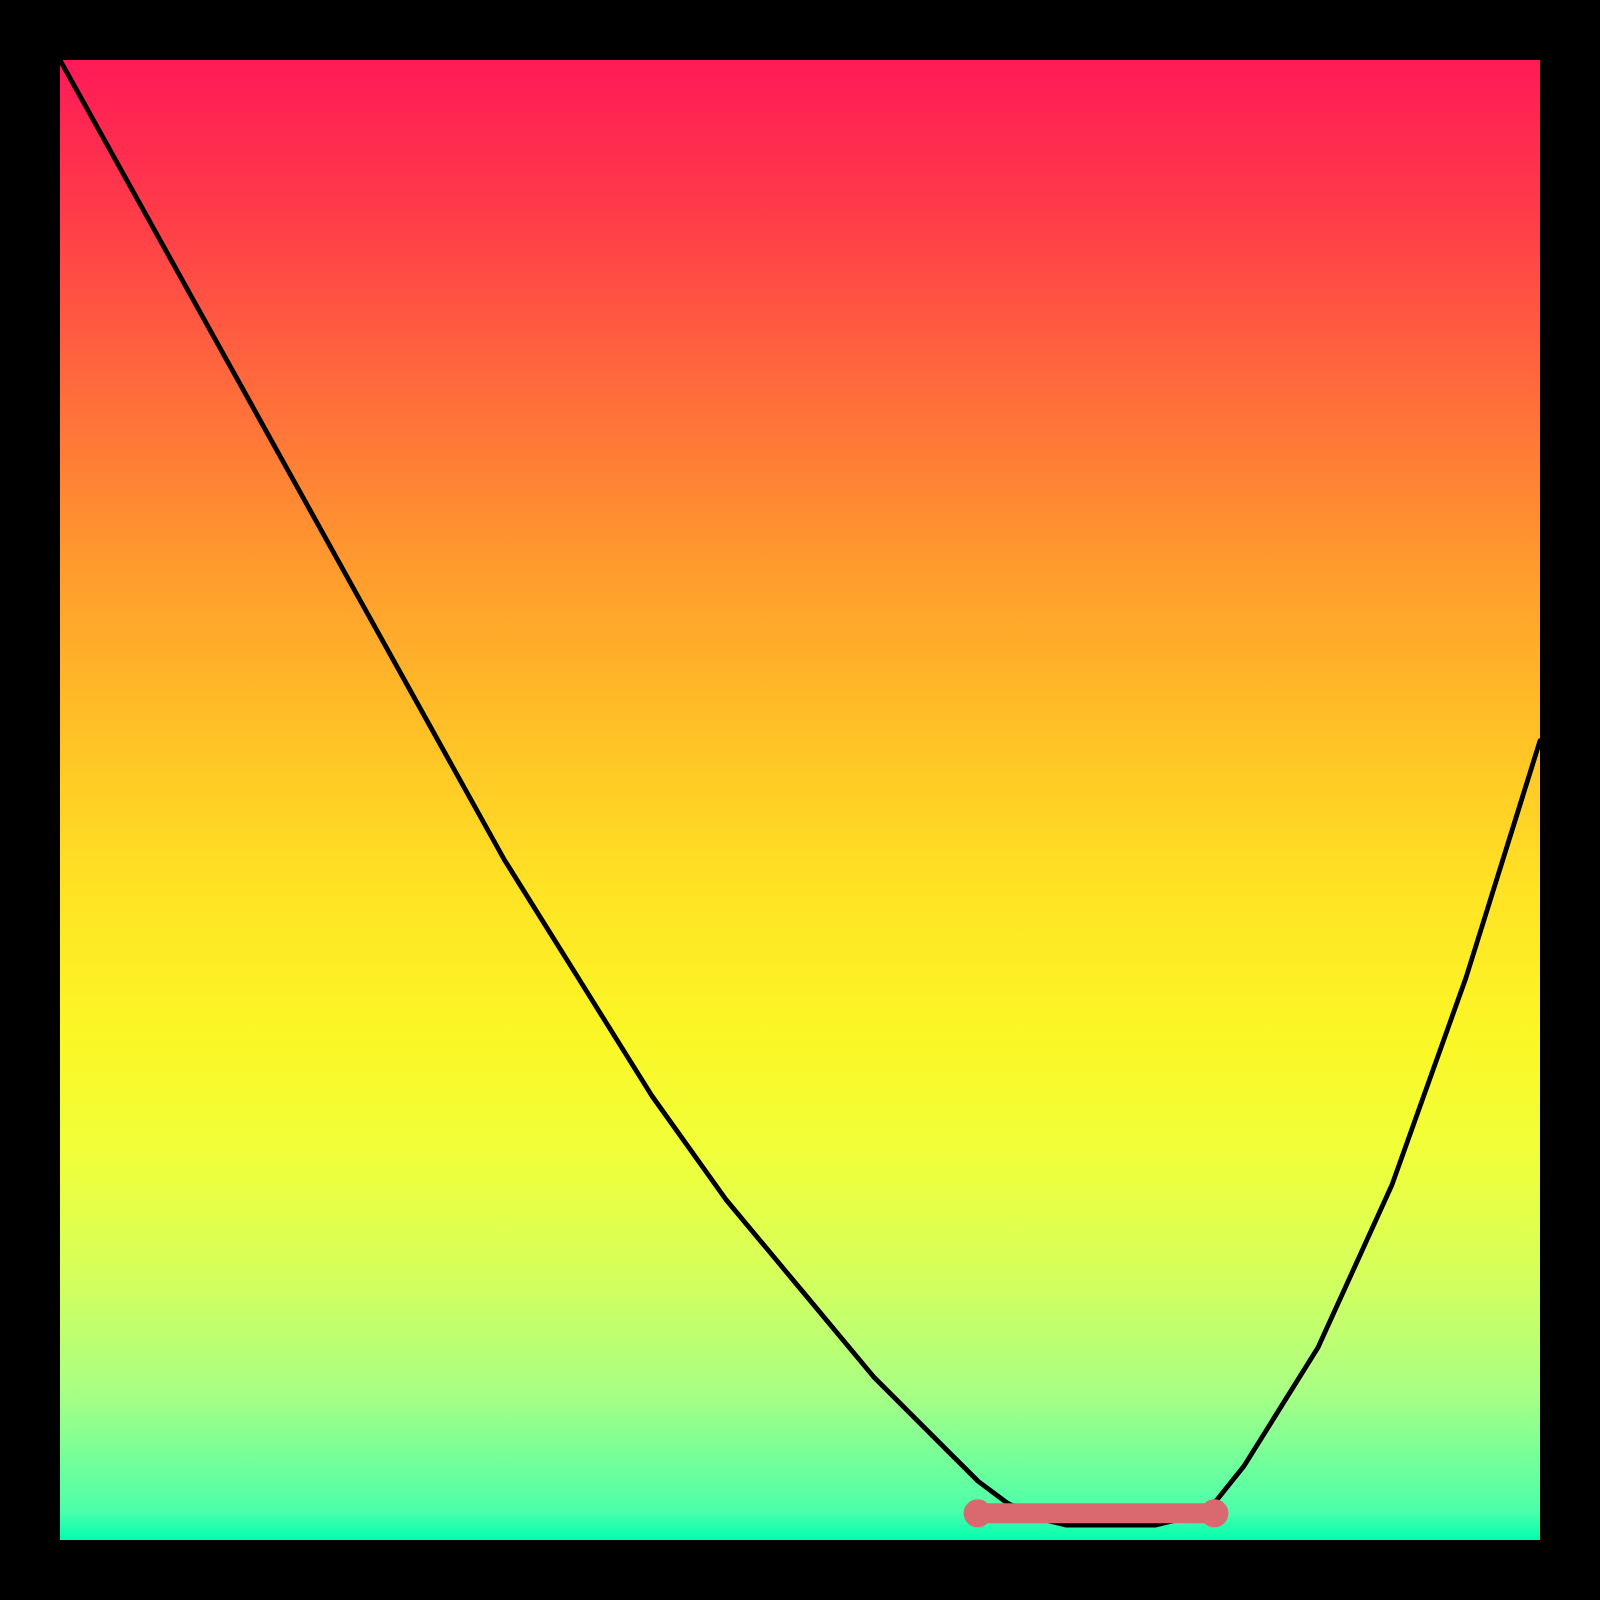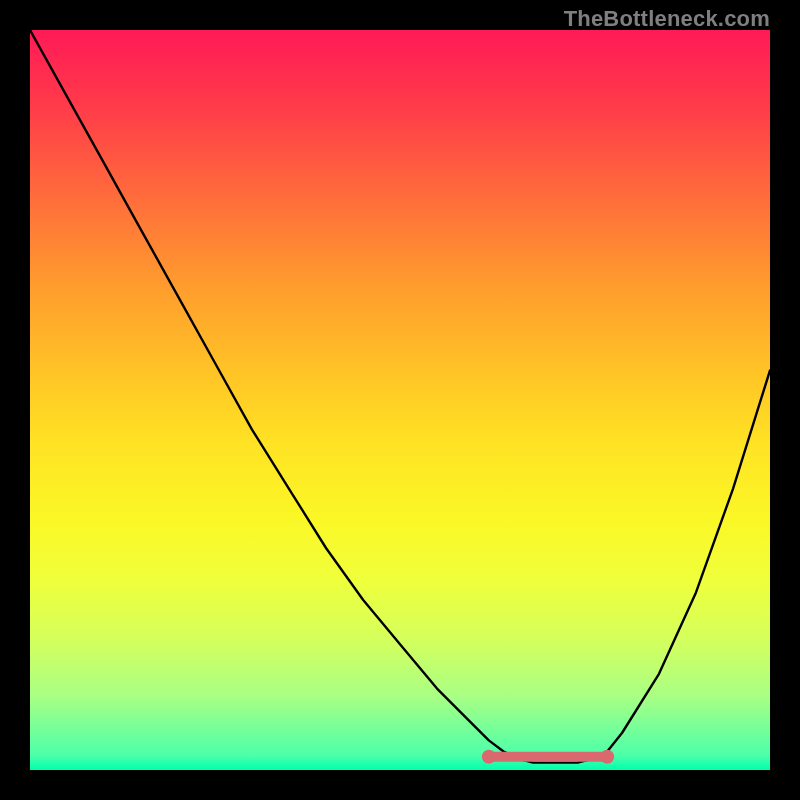--- a/index.html
+++ b/index.html
@@ -45,21 +45,20 @@
     font-size: 22px;
     font-weight: 600;
     color: #7f7f7f;
     letter-spacing: 0.2px;
   }
 </style>
 </head>
 <body>
 
 <div class="frame">
-  <div class="watermark">TheBottleneck.com</div>
   <div class="plot">
     <svg class="curve" viewBox="0 0 740 740" preserveAspectRatio="none">
       <g>
         <path fill="none" stroke="#000000" stroke-width="2.4" stroke-linecap="round" stroke-linejoin="round" d="M0.00 0.00 L37.00 66.60 L74.00 133.20 L111.00 199.80 L148.00 266.40 L185.00 333.00 L222.00 399.60 L259.00 458.80 L296.00 518.00 L333.00 569.80 L370.00 614.20 L407.00 658.60 L444.00 695.60 L458.80 710.40 L473.60 721.50 L488.40 728.90 L503.20 732.60 L518.00 732.60 L532.80 732.60 L547.60 732.60 L562.40 728.90 L577.20 721.50 L592.00 703.00 L629.00 643.80 L666.00 562.40 L703.00 458.80 L740.00 340.40"></path>
         <path fill="none" stroke="#d9696f" stroke-width="10" stroke-linecap="round" d="M 458.80 726.68 L 577.20 726.68"></path>
         <circle r="7" fill="#d9696f" cx="458.80" cy="726.68"></circle>
         <circle r="7" fill="#d9696f" cx="577.20" cy="726.68"></circle>
       </g>
     </svg>
   </div>

